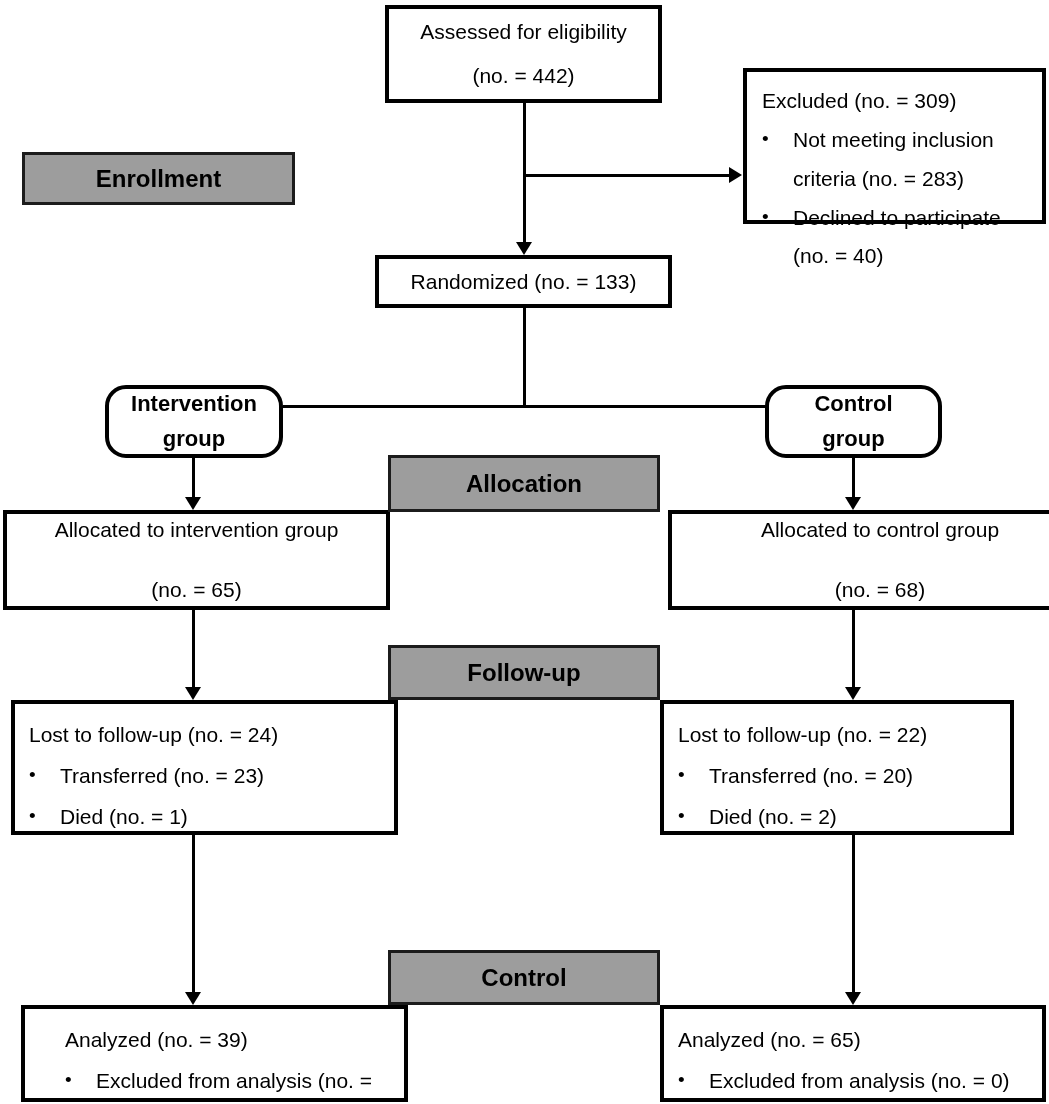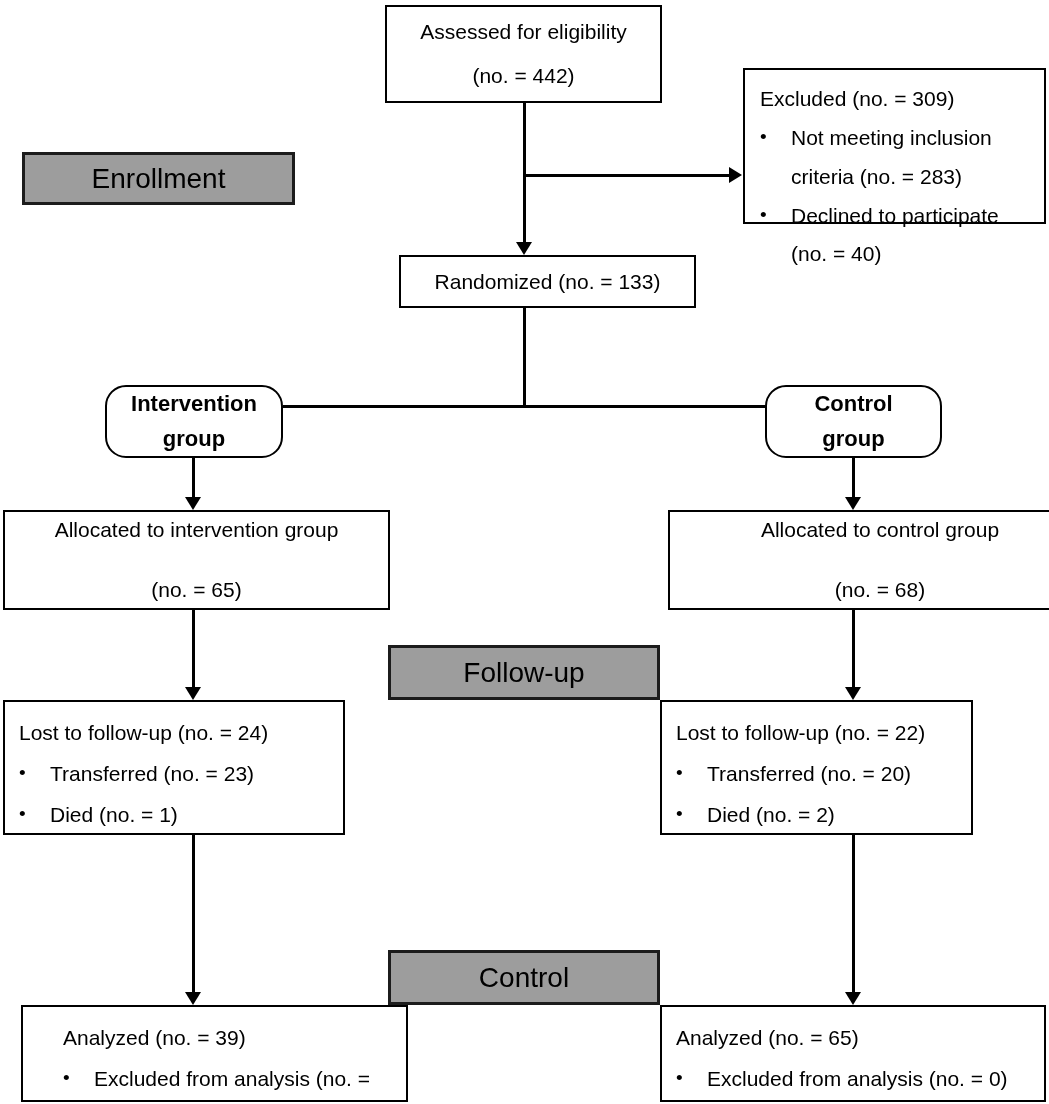--- a/index.html
+++ b/index.html
@@ -13,40 +13,40 @@
     position: relative;
     width: 1049px;
     height: 1104px;
     background: #ffffff;
     overflow: hidden;
     font-size: 21px;
   }
   .box {
     position: absolute;
     background: #ffffff;
-    border: 2px solid #000000;
+    border: 4px solid #000000;
     box-sizing: border-box;
   }
   .centered {
     display: flex;
     flex-direction: column;
     align-items: center;
     justify-content: center;
     text-align: center;
   }
   .label-box {
     position: absolute;
     background: #9d9d9d;
     border: 3px solid #1c1c1c;
     box-sizing: border-box;
     display: flex;
     align-items: center;
     justify-content: center;
-    font-weight: normal;
-    font-size: 28px;
+    font-weight: bold;
+    font-size: 24px;
     z-index: 5;
   }
   .vline, .hline {
     position: absolute;
     background: #000000;
   }
   .arrow-down {
     position: absolute;
     width: 0; height: 0;
     border-left: 8px solid transparent;
@@ -116,20 +116,23 @@
 
   <div class="vline" style="left:192px; top:835px; width:3px; height:158px;"></div>
   <div class="arrow-down" style="left:185px; top:992px;"></div>
 
   <div class="vline" style="left:852px; top:835px; width:3px; height:158px;"></div>
   <div class="arrow-down" style="left:845px; top:992px;"></div>
 
   <div class="label-box" style="left:22px; top:152px; width:273px; height:53px;">
     <span>Enrollment</span>
   </div>
+  <div class="label-box" style="left:388px; top:455px; width:272px; height:57px;">
+    <span>Allocation</span>
+  </div>
   <div class="label-box" style="left:388px; top:645px; width:272px; height:55px;">
     <span>Follow-up</span>
   </div>
   <div class="label-box" style="left:388px; top:950px; width:272px; height:55px;">
     <span>Control</span>
   </div>
 
   <div class="box centered gap20" style="left:385px; top:5px; width:277px; height:98px;">
     <div>Assessed for eligibility</div>
     <div>(no. = 442)</div>
@@ -142,21 +145,21 @@
           <span class="bullet-marker">•</span>
           <span class="bullet-text">Not meeting inclusion criteria (no. = 283)</span>
         </div>
         <div class="bullet-row">
           <span class="bullet-marker">•</span>
           <span class="bullet-text">Declined to participate (no. = 40)</span>
         </div>
       </div>
   </div>
 
-  <div class="box centered" style="left:375px; top:255px; width:297px; height:53px;margin-left:24px;">
+  <div class="box centered" style="left:375px; top:255px; width:297px; height:53px;">
     <div>Randomized (no. = 133)</div>
   </div>
 
   <div class="box centered group-box" style="left:105px; top:385px; width:178px; height:73px;">
     <div>Intervention</div>
     <div>group</div>
   </div>
 
   <div class="box centered group-box" style="left:765px; top:385px; width:177px; height:73px;">
     <div>Control</div>
@@ -166,35 +169,35 @@
   <div class="box centered gap22" style="left:3px; top:510px; width:387px; height:100px;">
     <div>Allocated to intervention group</div>
     <div>(no. = 65)</div>
   </div>
 
   <div class="box centered gap22" style="left:668px; top:510px; width:424px; height:100px;">
     <div>Allocated to control group</div>
     <div>(no. = 68)</div>
   </div>
 
-  <div class="box list-box" style="left:3px; top:700px; width:342px; height:135px;">
+  <div class="box list-box" style="left:11px; top:700px; width:387px; height:135px;">
     <div>Lost to follow-up (no. = 24)</div>
     <div>
         <div class="bullet-row">
           <span class="bullet-marker">•</span>
           <span class="bullet-text">Transferred (no. = 23)</span>
         </div>
         <div class="bullet-row">
           <span class="bullet-marker">•</span>
           <span class="bullet-text">Died (no. = 1)</span>
         </div>
       </div>
   </div>
 
-  <div class="box list-box" style="left:660px; top:700px; width:313px; height:135px;">
+  <div class="box list-box" style="left:660px; top:700px; width:354px; height:135px;">
     <div>Lost to follow-up (no. = 22)</div>
     <div>
         <div class="bullet-row">
           <span class="bullet-marker">•</span>
           <span class="bullet-text">Transferred (no. = 20)</span>
         </div>
         <div class="bullet-row">
           <span class="bullet-marker">•</span>
           <span class="bullet-text">Died (no. = 2)</span>
         </div>

